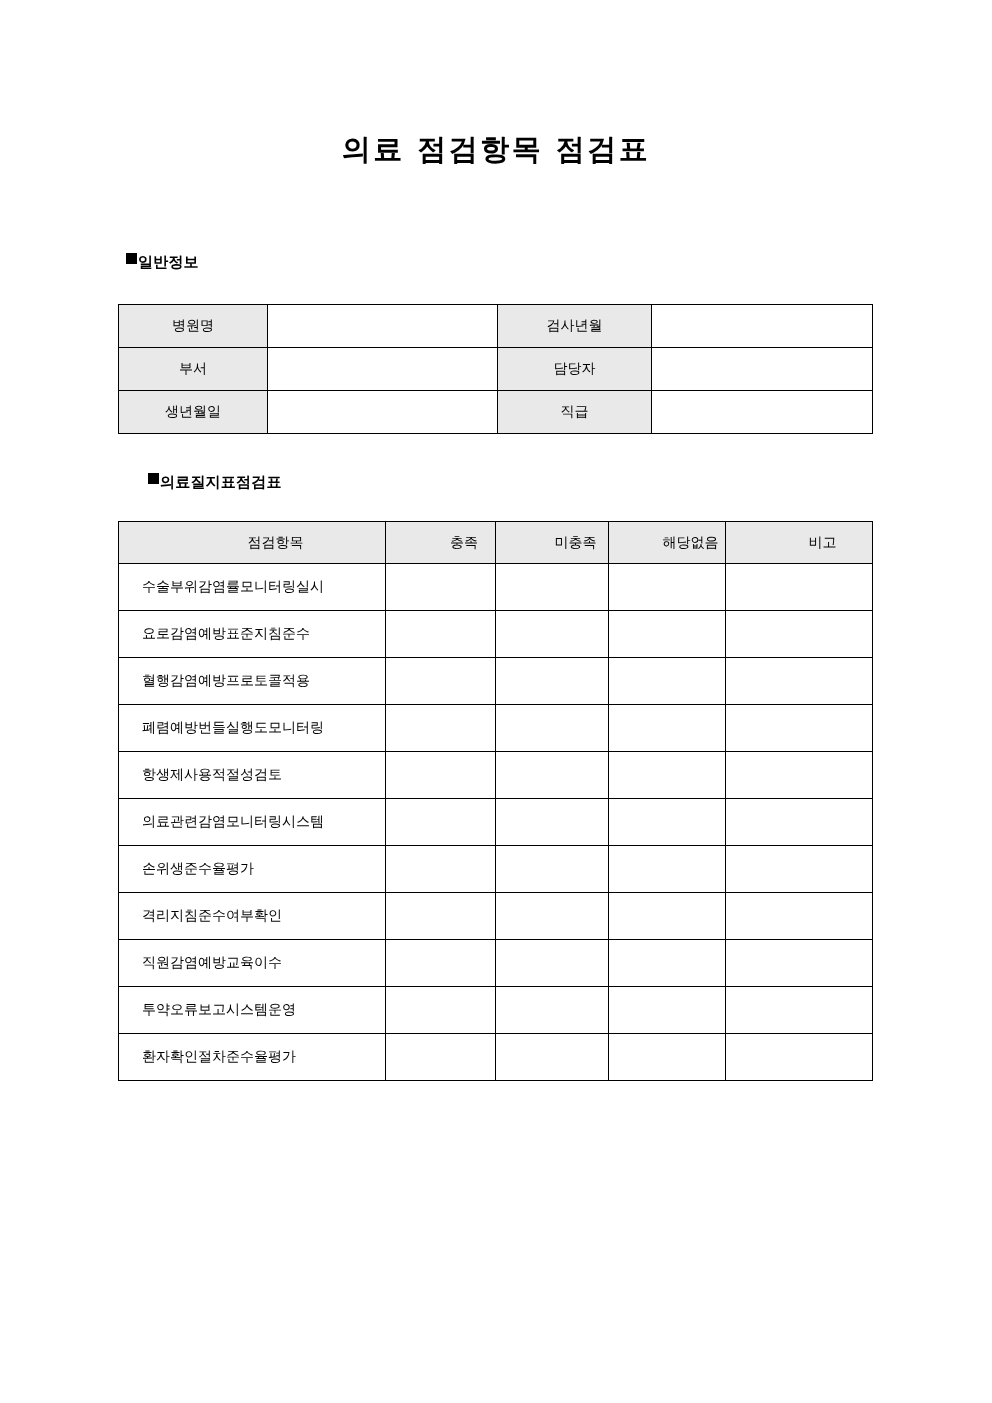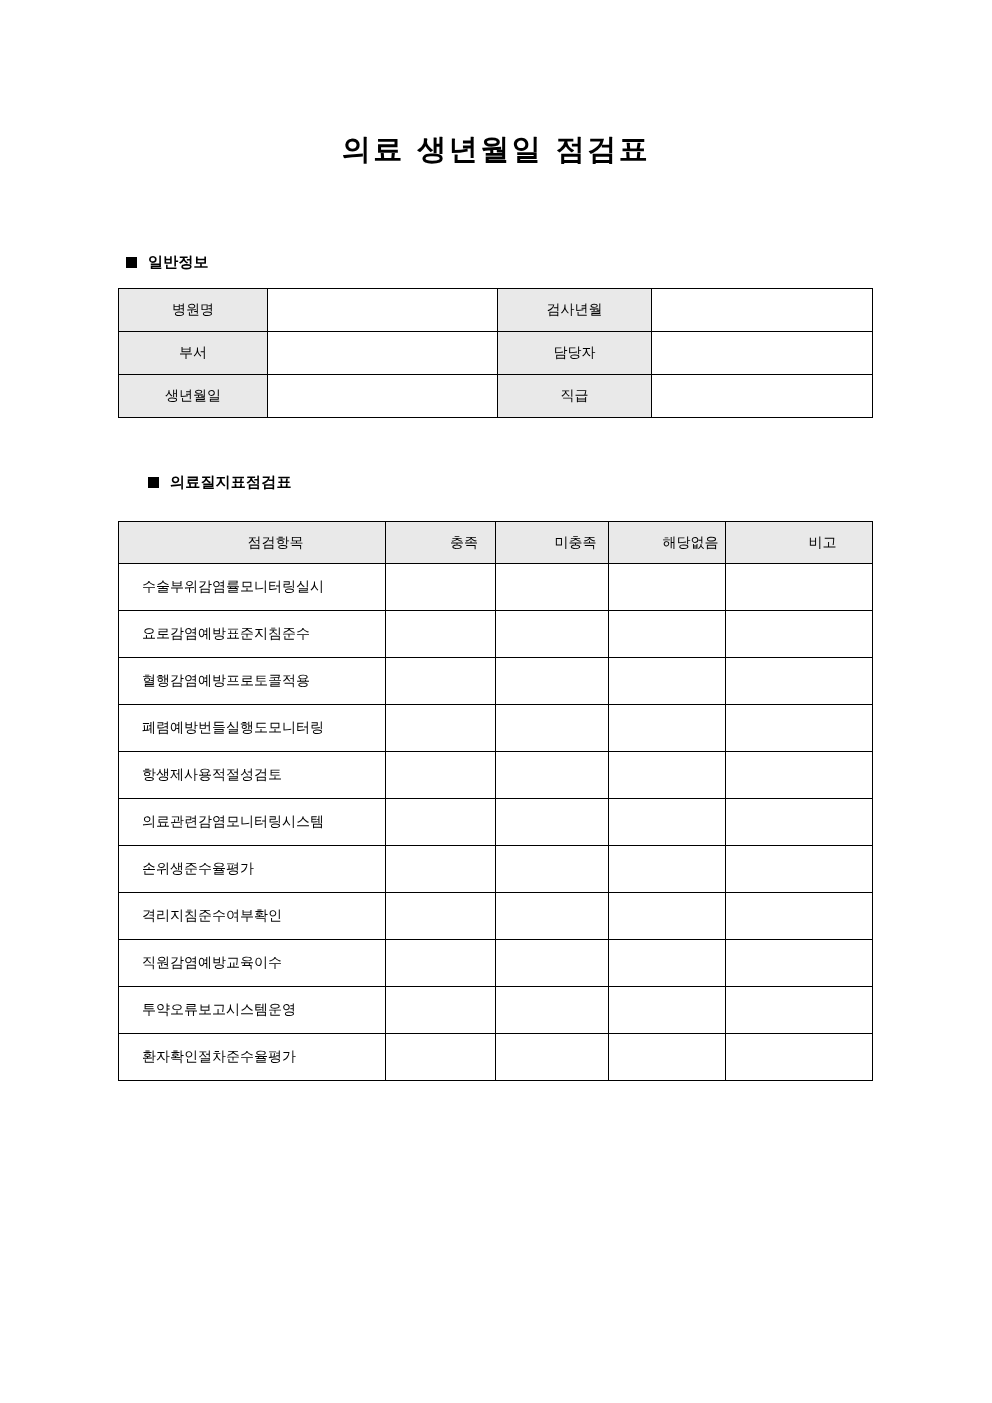--- a/index.html
+++ b/index.html
@@ -37,22 +37,21 @@
     letter-spacing: 2.5px;
     line-height: 1.2;
     color: #000;
   }
 
   
   .section-head {
     position: absolute;
     left: 118px;
     display: flex;
-    align-items: center;
-    gap: 11px;
+    gap: 1px;
     font-size: 15px;
     font-weight: bold;
     letter-spacing: 0.2px;
     color: #000;
     padding-left: 8px;
   }
   .section-head .bullet {
     display: inline-block;
     width: 11px;
     height: 11px;
@@ -83,21 +82,21 @@
     background: #e9e9e9 !important;
     text-align: center;
   }
   .value-cell {
     background: #ffffff;
   }
 
   
   #table-general {
     left: 118px;
-    top: 288px;
+    top: 304px;
     width: 754px;
   }
   #table-general td {
     height: 42px;
   }
 
   
   #table-checklist {
     left: 118px;
     top: 521px;
@@ -121,21 +120,21 @@
   }
   #table-checklist td.mark-cell {
     text-align: center;
   }
 </style>
 </head>
 <body>
 
 <div class="page">
 
-  <div class="doc-title">의료 생년월일 점검표</div>
+  <div class="doc-title">의료 점검항목 점검표</div>
 
   <div class="section-head" id="sec-general">
     <span class="bullet"></span>
     <span>일반정보</span>
   </div>
 
   <table class="grid" id="table-general">
     <colgroup>
       <col style="width:149px">
       <col style="width:230px">

